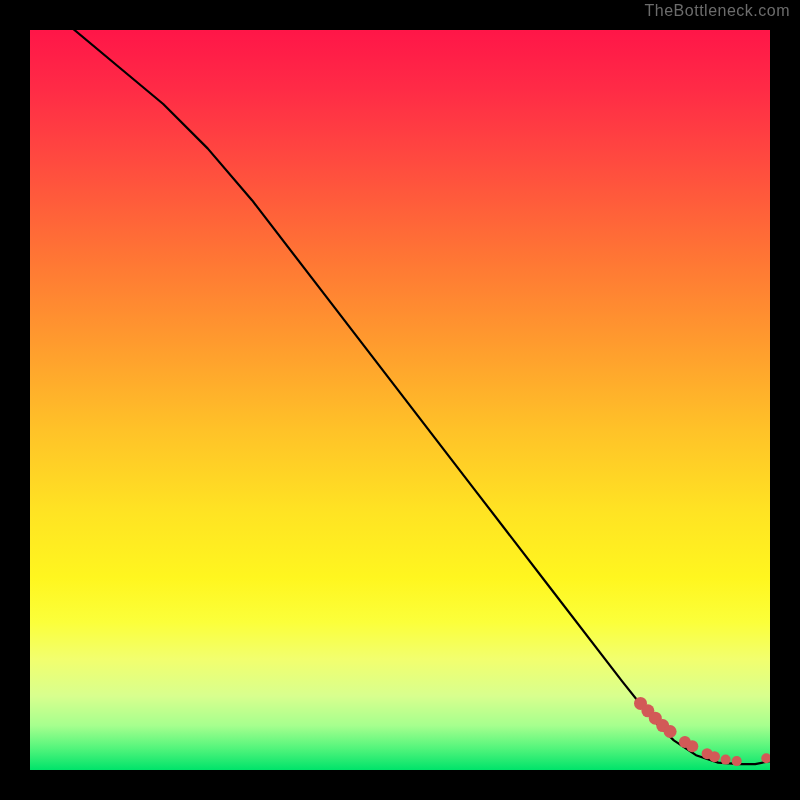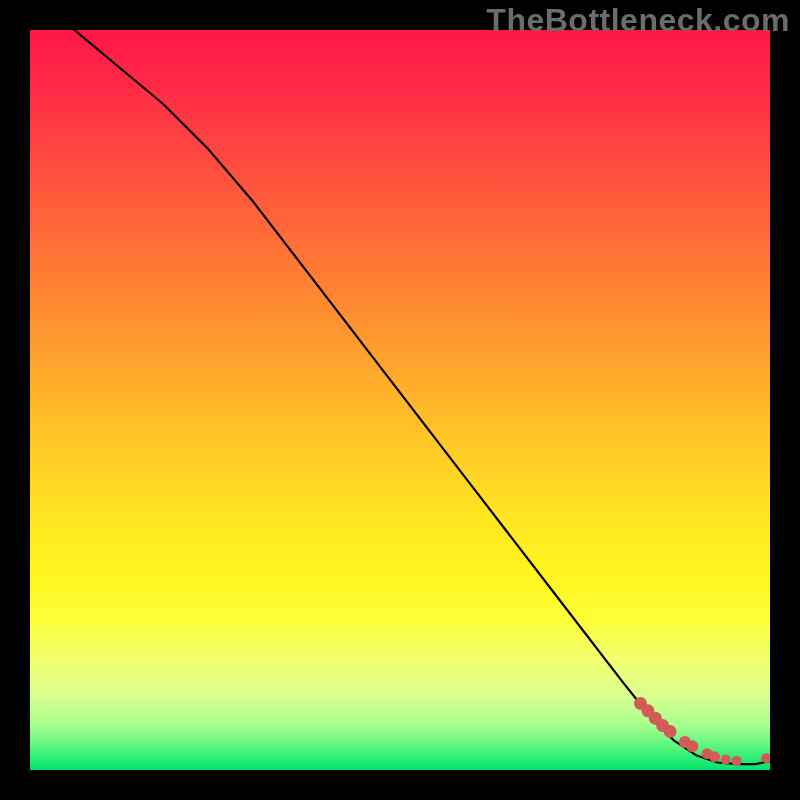--- a/index.html
+++ b/index.html
@@ -15,22 +15,22 @@
     position: relative;
     width: 800px;
     height: 800px;
     background: #000;
   }
   .watermark {
     position: absolute;
     top: 2px;
     right: 10px;
     color: #6c6c6c;
-    font-size: 32px;
-    font-weight: 700;
+    font-size: 16px;
+    font-weight: 400;
     letter-spacing: 0.5px;
     z-index: 20;
   }
   .plot-area {
     position: absolute;
     left: 30px;
     top: 30px;
     width: 740px;
     height: 740px;
     overflow: hidden;

